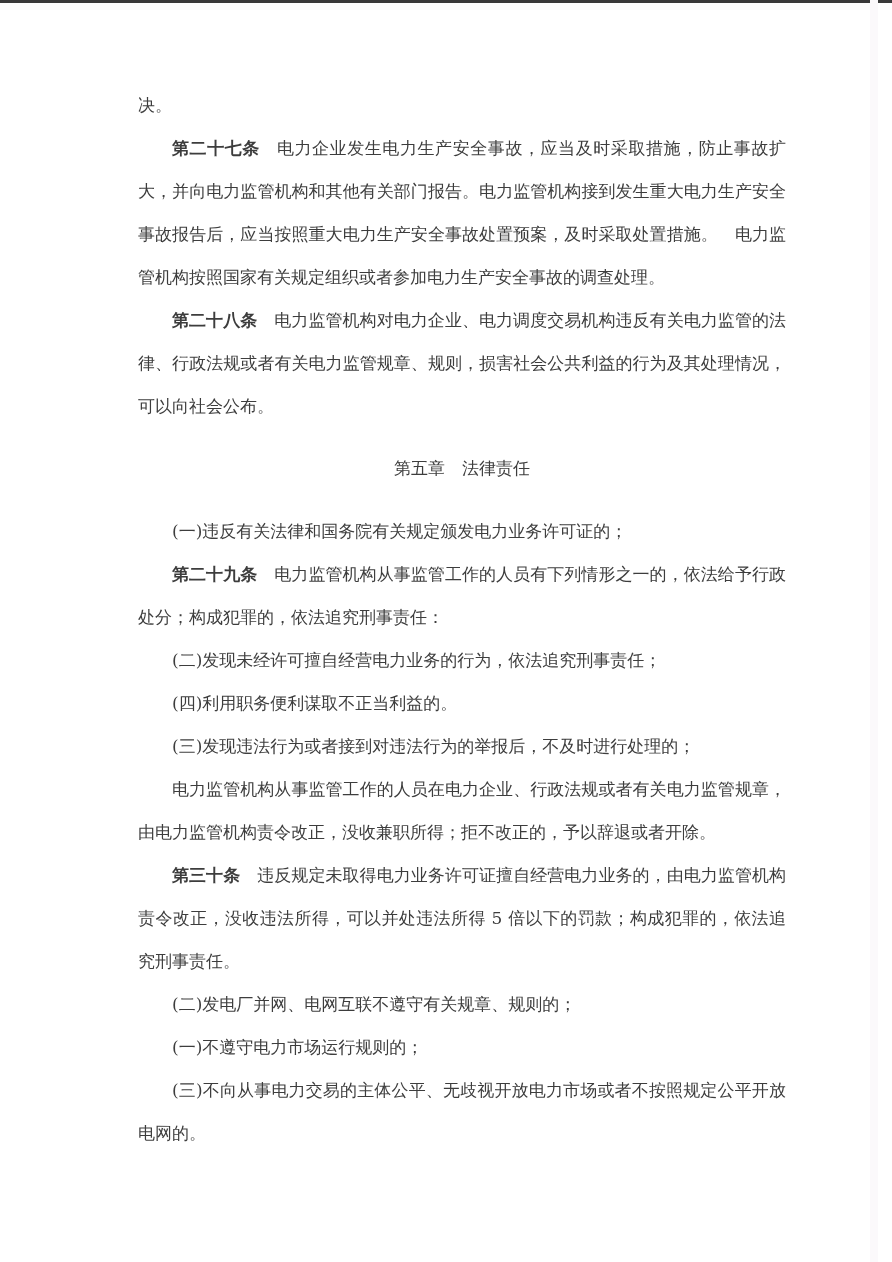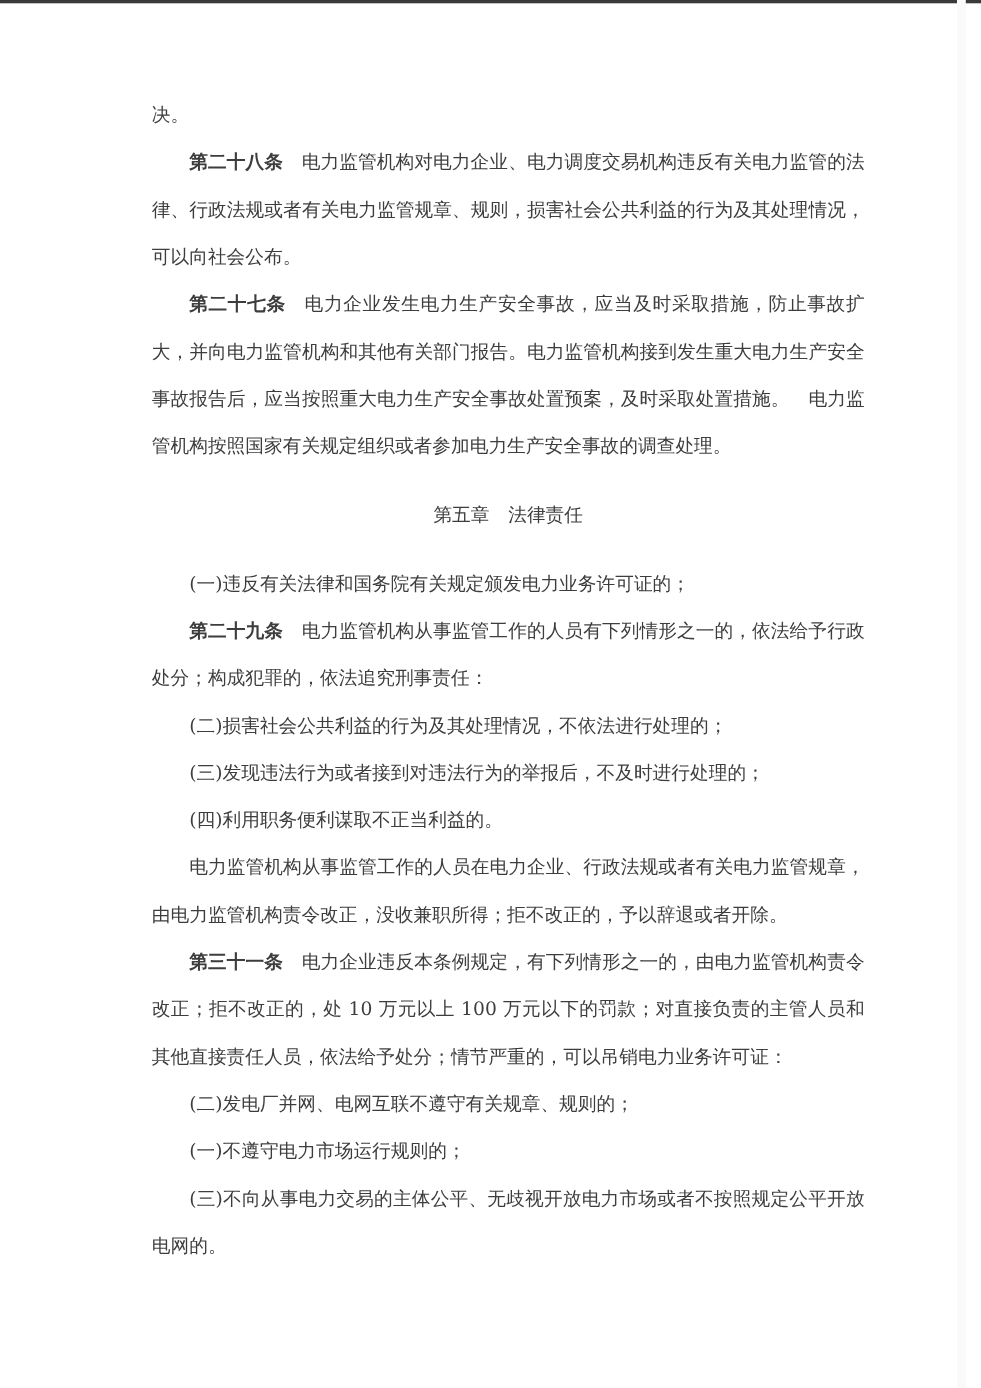--- a/index.html
+++ b/index.html
@@ -27,48 +27,47 @@
     line-height:43px;
     text-align:justify;
   }
   .p{margin:0;text-indent:2em;}
   .p.noindent{text-indent:0;}
   .label{font-weight:bold;margin-right:1em;}
   .chapter{
     margin:19px 0 20px 0;
     text-align:center;
     text-indent:0;
-    font-family:Liberation Serif, serif;
   }
 </style>
 </head>
 <body>
 
 <div class="top-band"></div>
 <div class="edge-strip"></div>
 
 <div class="content">
 
   <p class="p noindent">决。</p>
 
+  <p class="p"><b class="label">第二十七条</b><span>电力企业发生电力生产安全事故，应当及时采取措施，防止事故扩大，并向电力监管机构和其他有关部门报告。电力监管机构接到发生重大电力生产安全事故报告后，应当按照重大电力生产安全事故处置预案，及时采取处置措施。　电力监管机构按照国家有关规定组织或者参加电力生产安全事故的调查处理。</span></p>
+
   <p class="p"><b class="label">第二十八条</b><span>电力监管机构对电力企业、电力调度交易机构违反有关电力监管的法律、行政法规或者有关电力监管规章、规则，损害社会公共利益的行为及其处理情况，可以向社会公布。</span></p>
-
-  <p class="p"><b class="label">第二十七条</b><span>电力企业发生电力生产安全事故，应当及时采取措施，防止事故扩大，并向电力监管机构和其他有关部门报告。电力监管机构接到发生重大电力生产安全事故报告后，应当按照重大电力生产安全事故处置预案，及时采取处置措施。　电力监管机构按照国家有关规定组织或者参加电力生产安全事故的调查处理。</span></p>
 
   <p class="p chapter">第五章　法律责任</p>
 
   <p class="p">(一)违反有关法律和国务院有关规定颁发电力业务许可证的；</p>
 
   <p class="p"><b class="label">第二十九条</b><span>电力监管机构从事监管工作的人员有下列情形之一的，依法给予行政处分；构成犯罪的，依法追究刑事责任：</span></p>
-  <p class="p">(二)损害社会公共利益的行为及其处理情况，不依法进行处理的；</p>
+  <p class="p">(二)发现未经许可擅自经营电力业务的行为，依法追究刑事责任；</p>
+  <p class="p">(四)利用职务便利谋取不正当利益的。</p>
   <p class="p">(三)发现违法行为或者接到对违法行为的举报后，不及时进行处理的；</p>
-  <p class="p">(四)利用职务便利谋取不正当利益的。</p>
 
   <p class="p">电力监管机构从事监管工作的人员在电力企业、行政法规或者有关电力监管规章，由电力监管机构责令改正，没收兼职所得；拒不改正的，予以辞退或者开除。</p>
 
+  <p class="p"><b class="label">第三十条</b><span>违反规定未取得电力业务许可证擅自经营电力业务的，由电力监管机构责令改正，没收违法所得，可以并处违法所得 5 倍以下的罚款；构成犯罪的，依法追究刑事责任。</span></p>
 
-  <p class="p"><b class="label">第三十一条</b><span>电力企业违反本条例规定，有下列情形之一的，由电力监管机构责令改正；拒不改正的，处 10 万元以上 100 万元以下的罚款；对直接负责的主管人员和其他直接责任人员，依法给予处分；情节严重的，可以吊销电力业务许可证：</span></p>
 
   <p class="p">(二)发电厂并网、电网互联不遵守有关规章、规则的；</p>
   <p class="p">(一)不遵守电力市场运行规则的；</p>
   <p class="p">(三)不向从事电力交易的主体公平、无歧视开放电力市场或者不按照规定公平开放电网的。</p>
 
 </div>
 
 </body></html>

